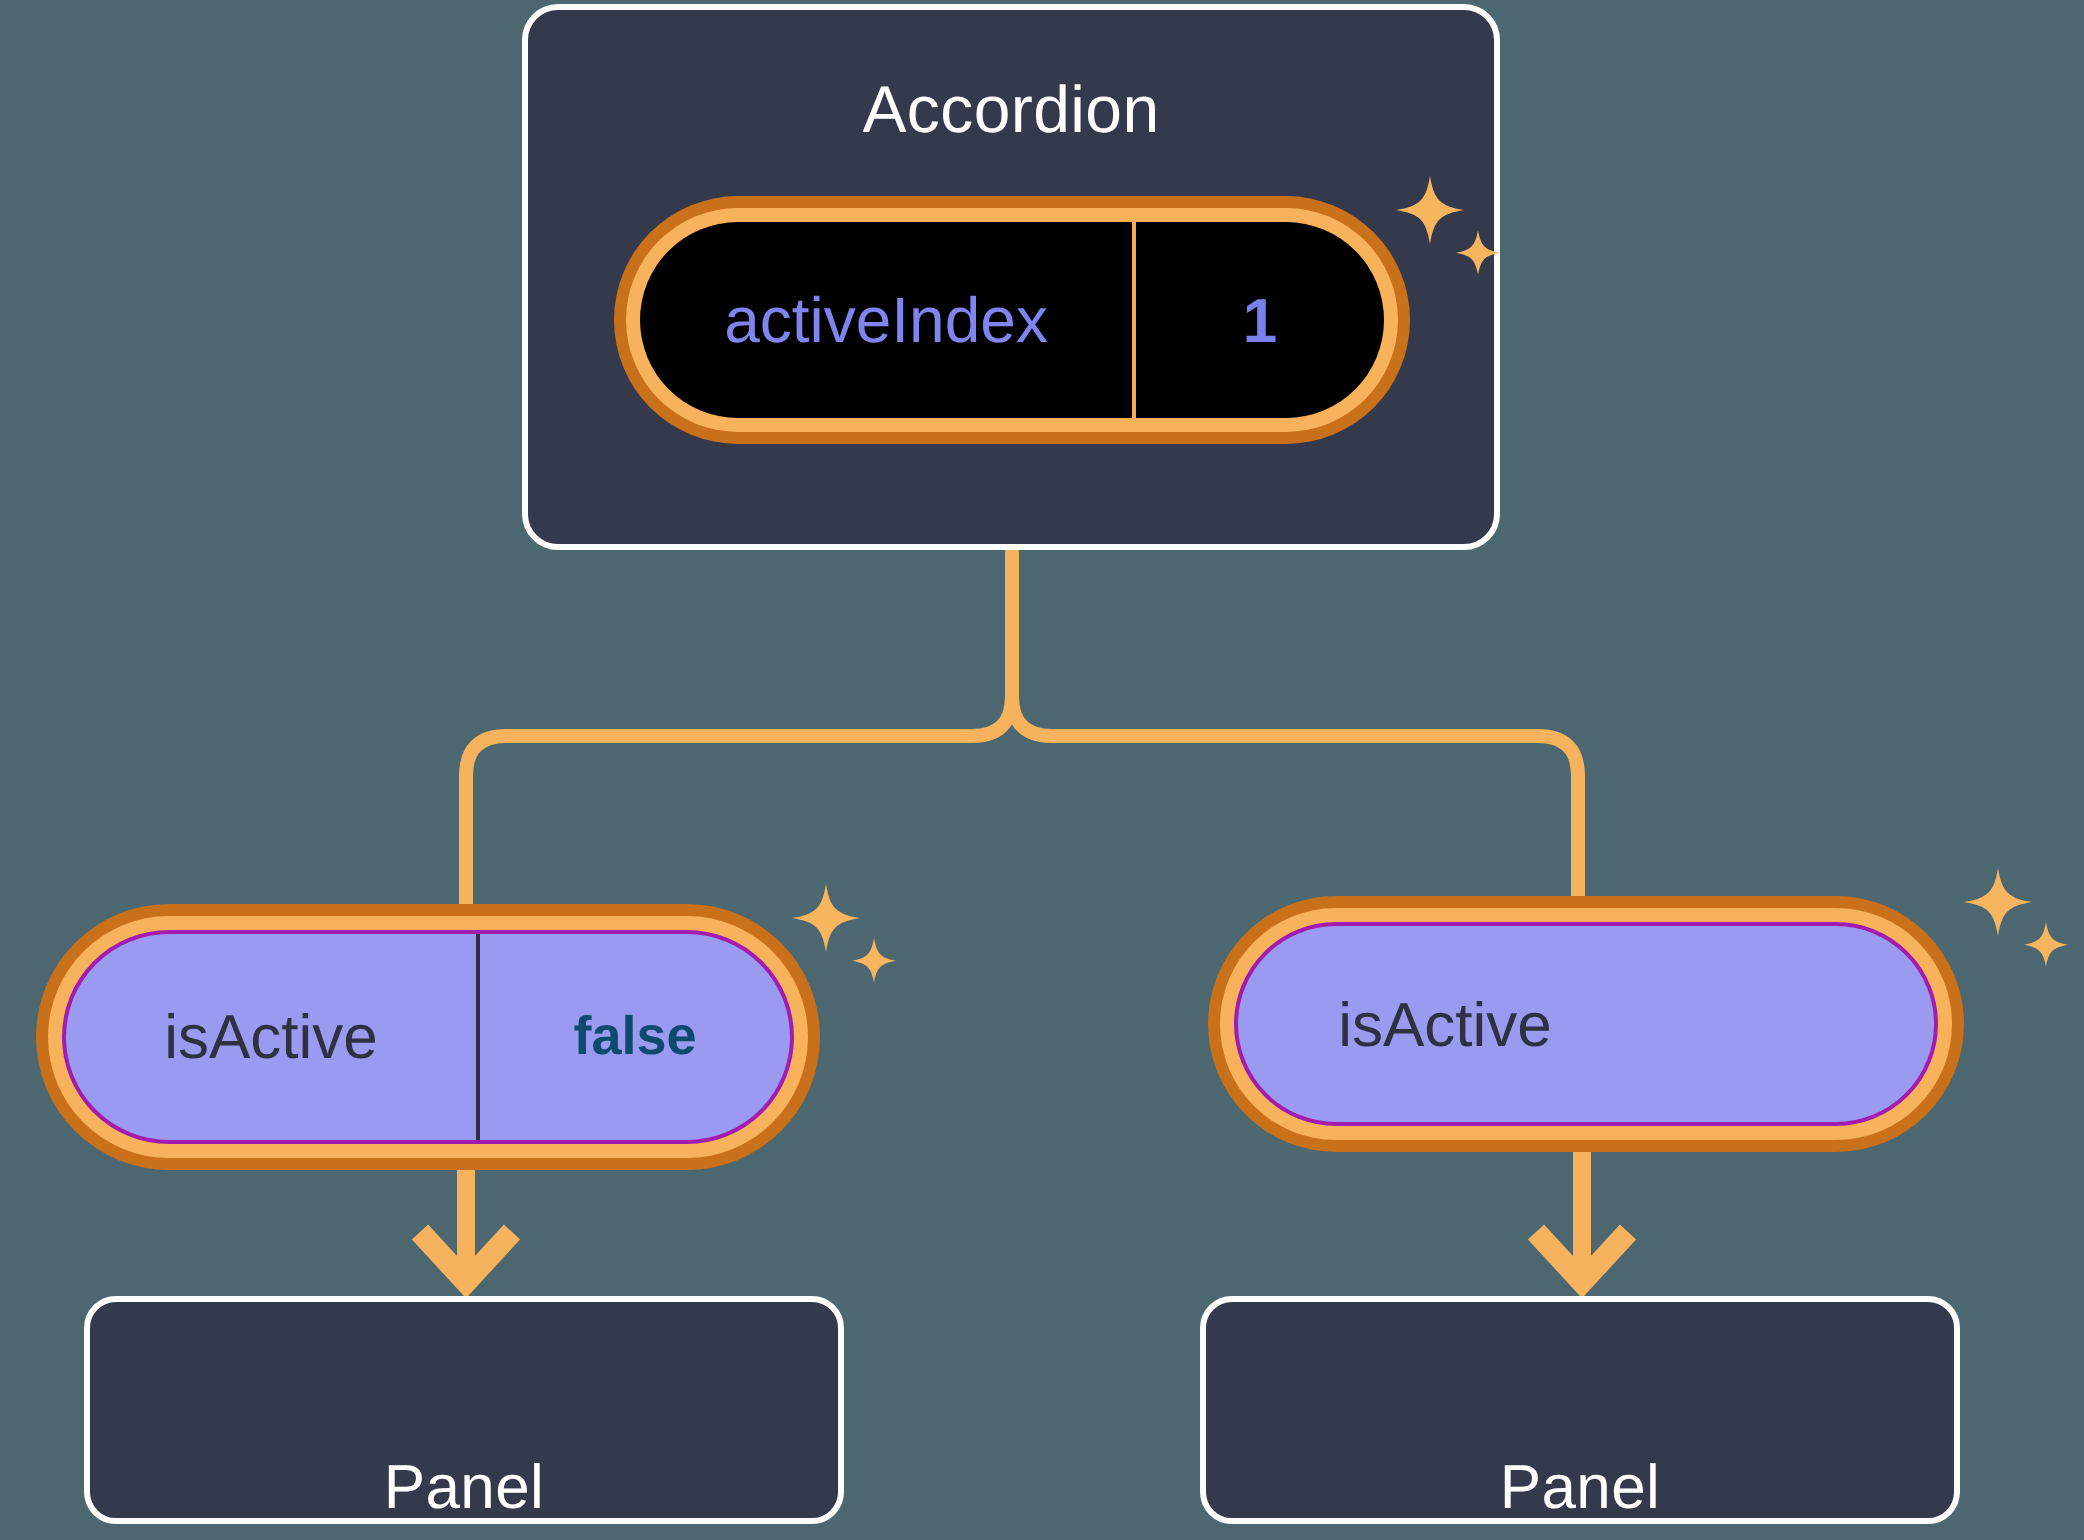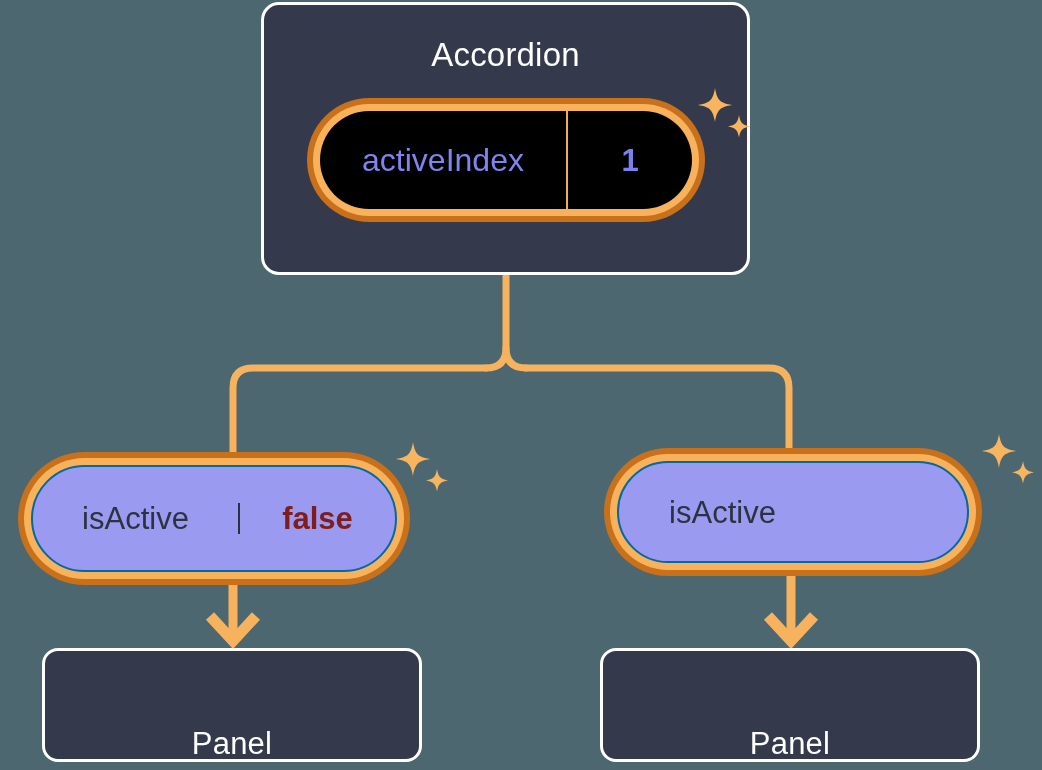--- a/index.html
+++ b/index.html
@@ -136,30 +136,29 @@
   #state-activeindex .pill-val {
     flex: 1 1 auto;
     color: #7b80f0;
     font-size: 31px;
     font-weight: bold;
   }
 
   
   .pill-purple .pill-inner {
     background: #9a9bf0;
-    border: 2px solid #0369a1;
-    align-items: center;
+    border: 2px solid #a21caf;
   }
   .pill-purple .pill-key {
     color: #2c3240;
     font-size: 31px;
   }
   .pill-purple .pill-val {
-    color: #7f1d1d;
-    font-size: 31px;
+    color: #0c4a6e;
+    font-size: 27px;
     font-weight: bold;
     border-left: 2px solid #2b3140;
   }
 
   #state-isactive-left {
     left: 18px;
     top: 452px;
     width: 392px;
     height: 133px;
   }

